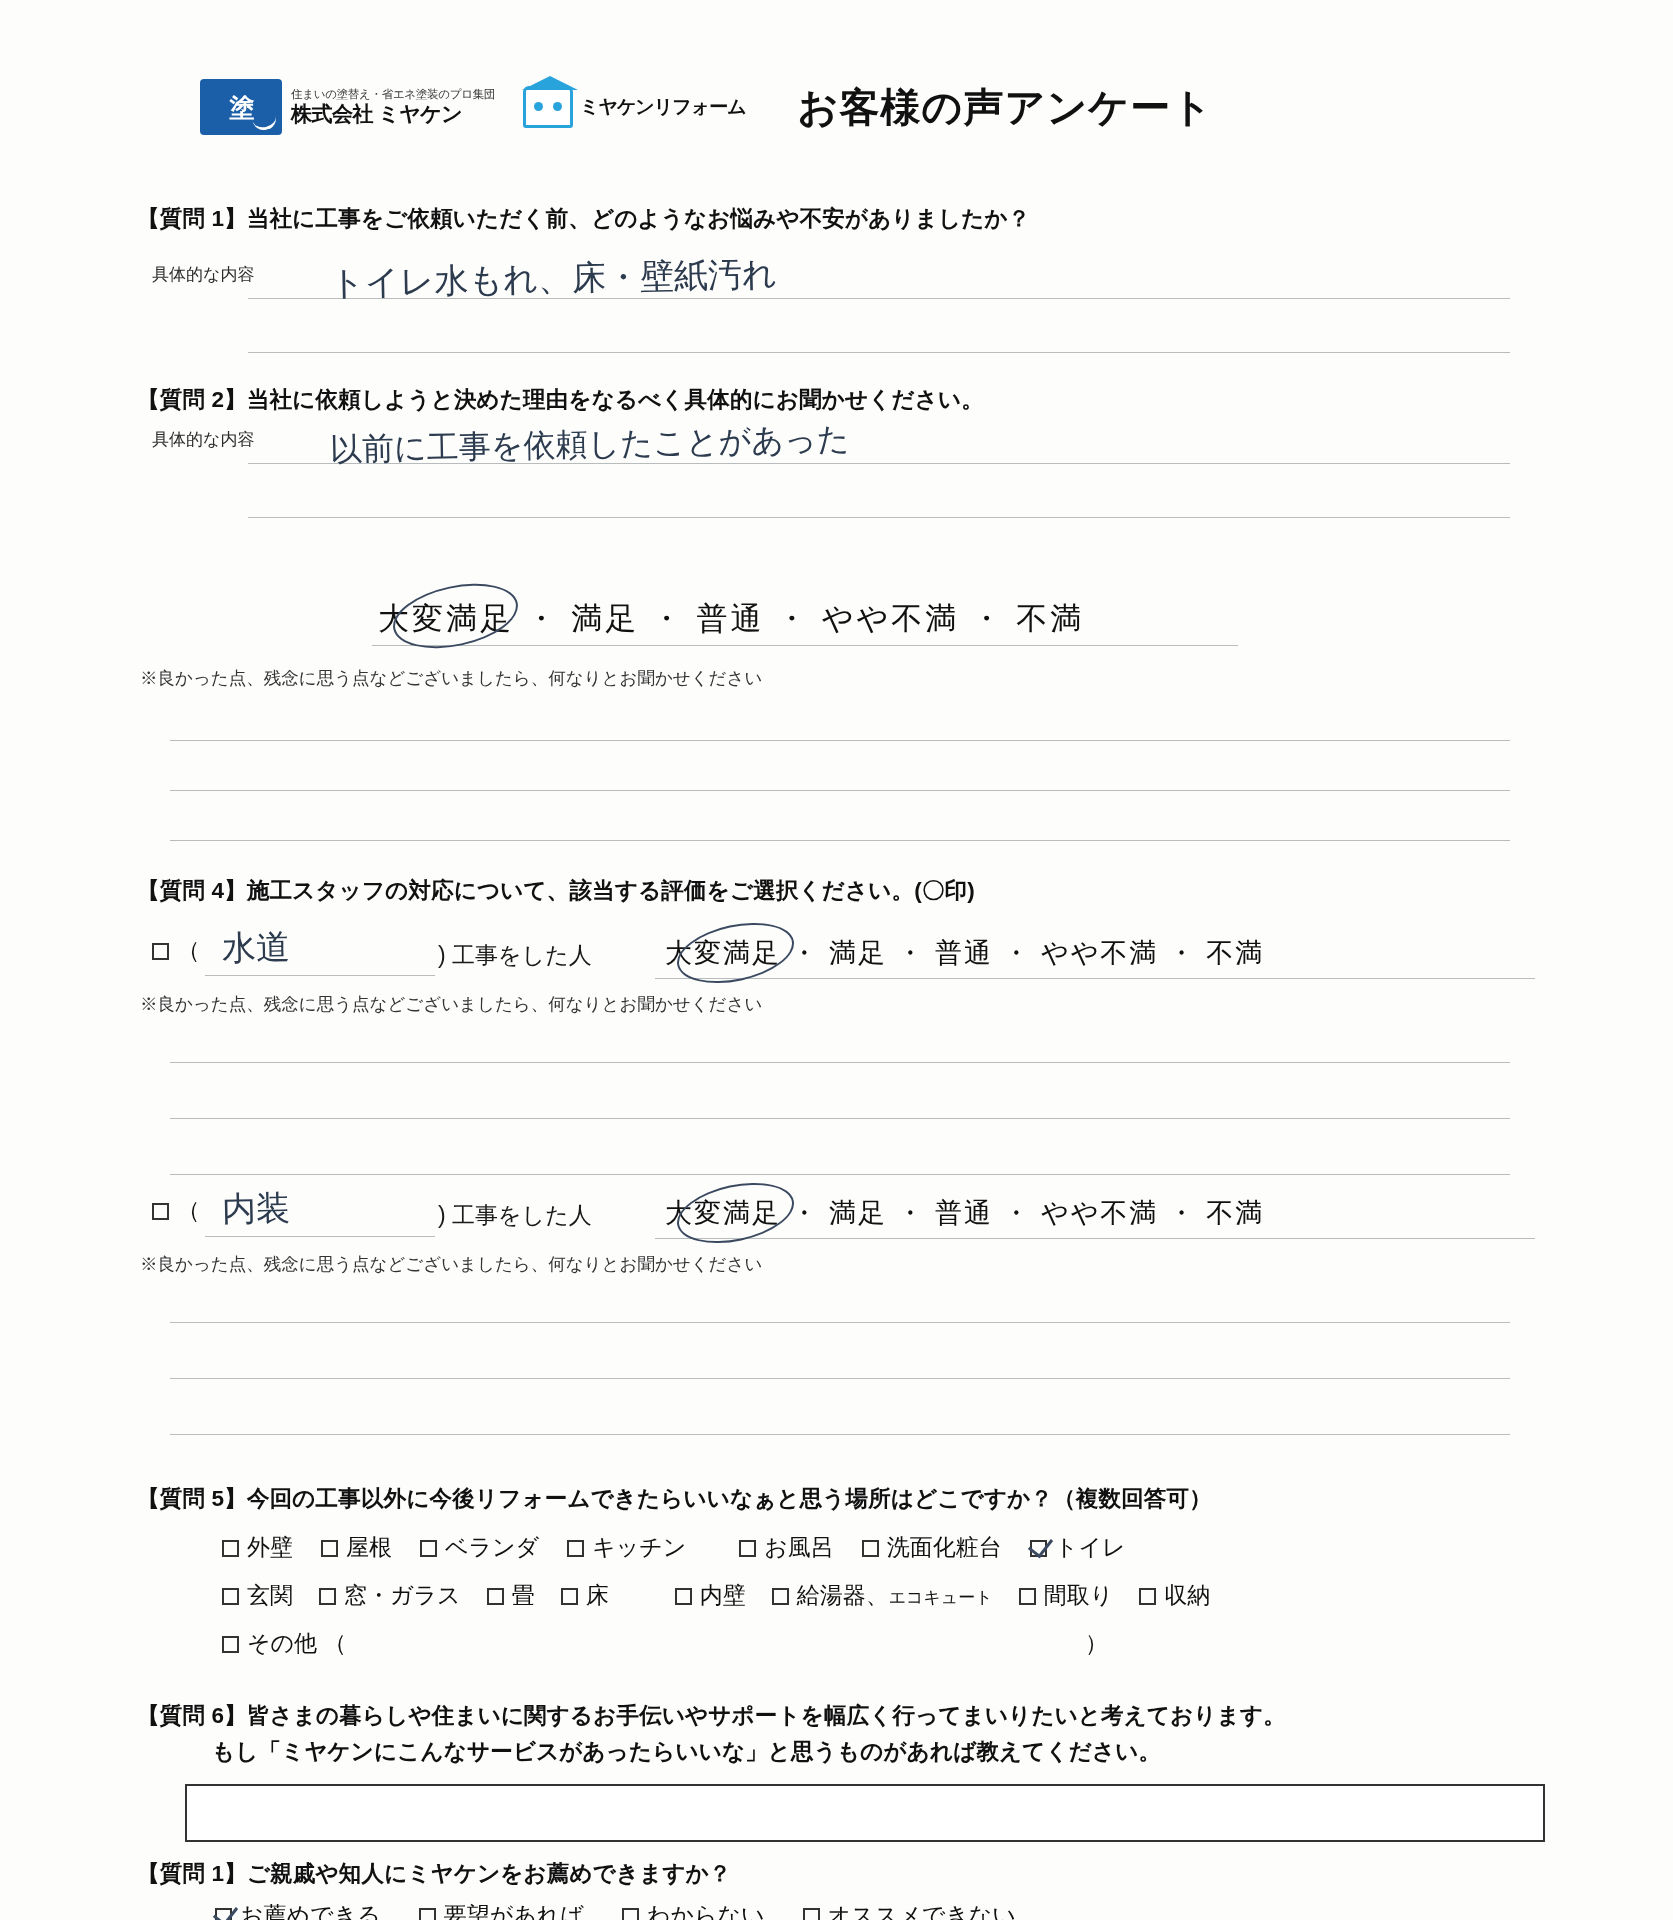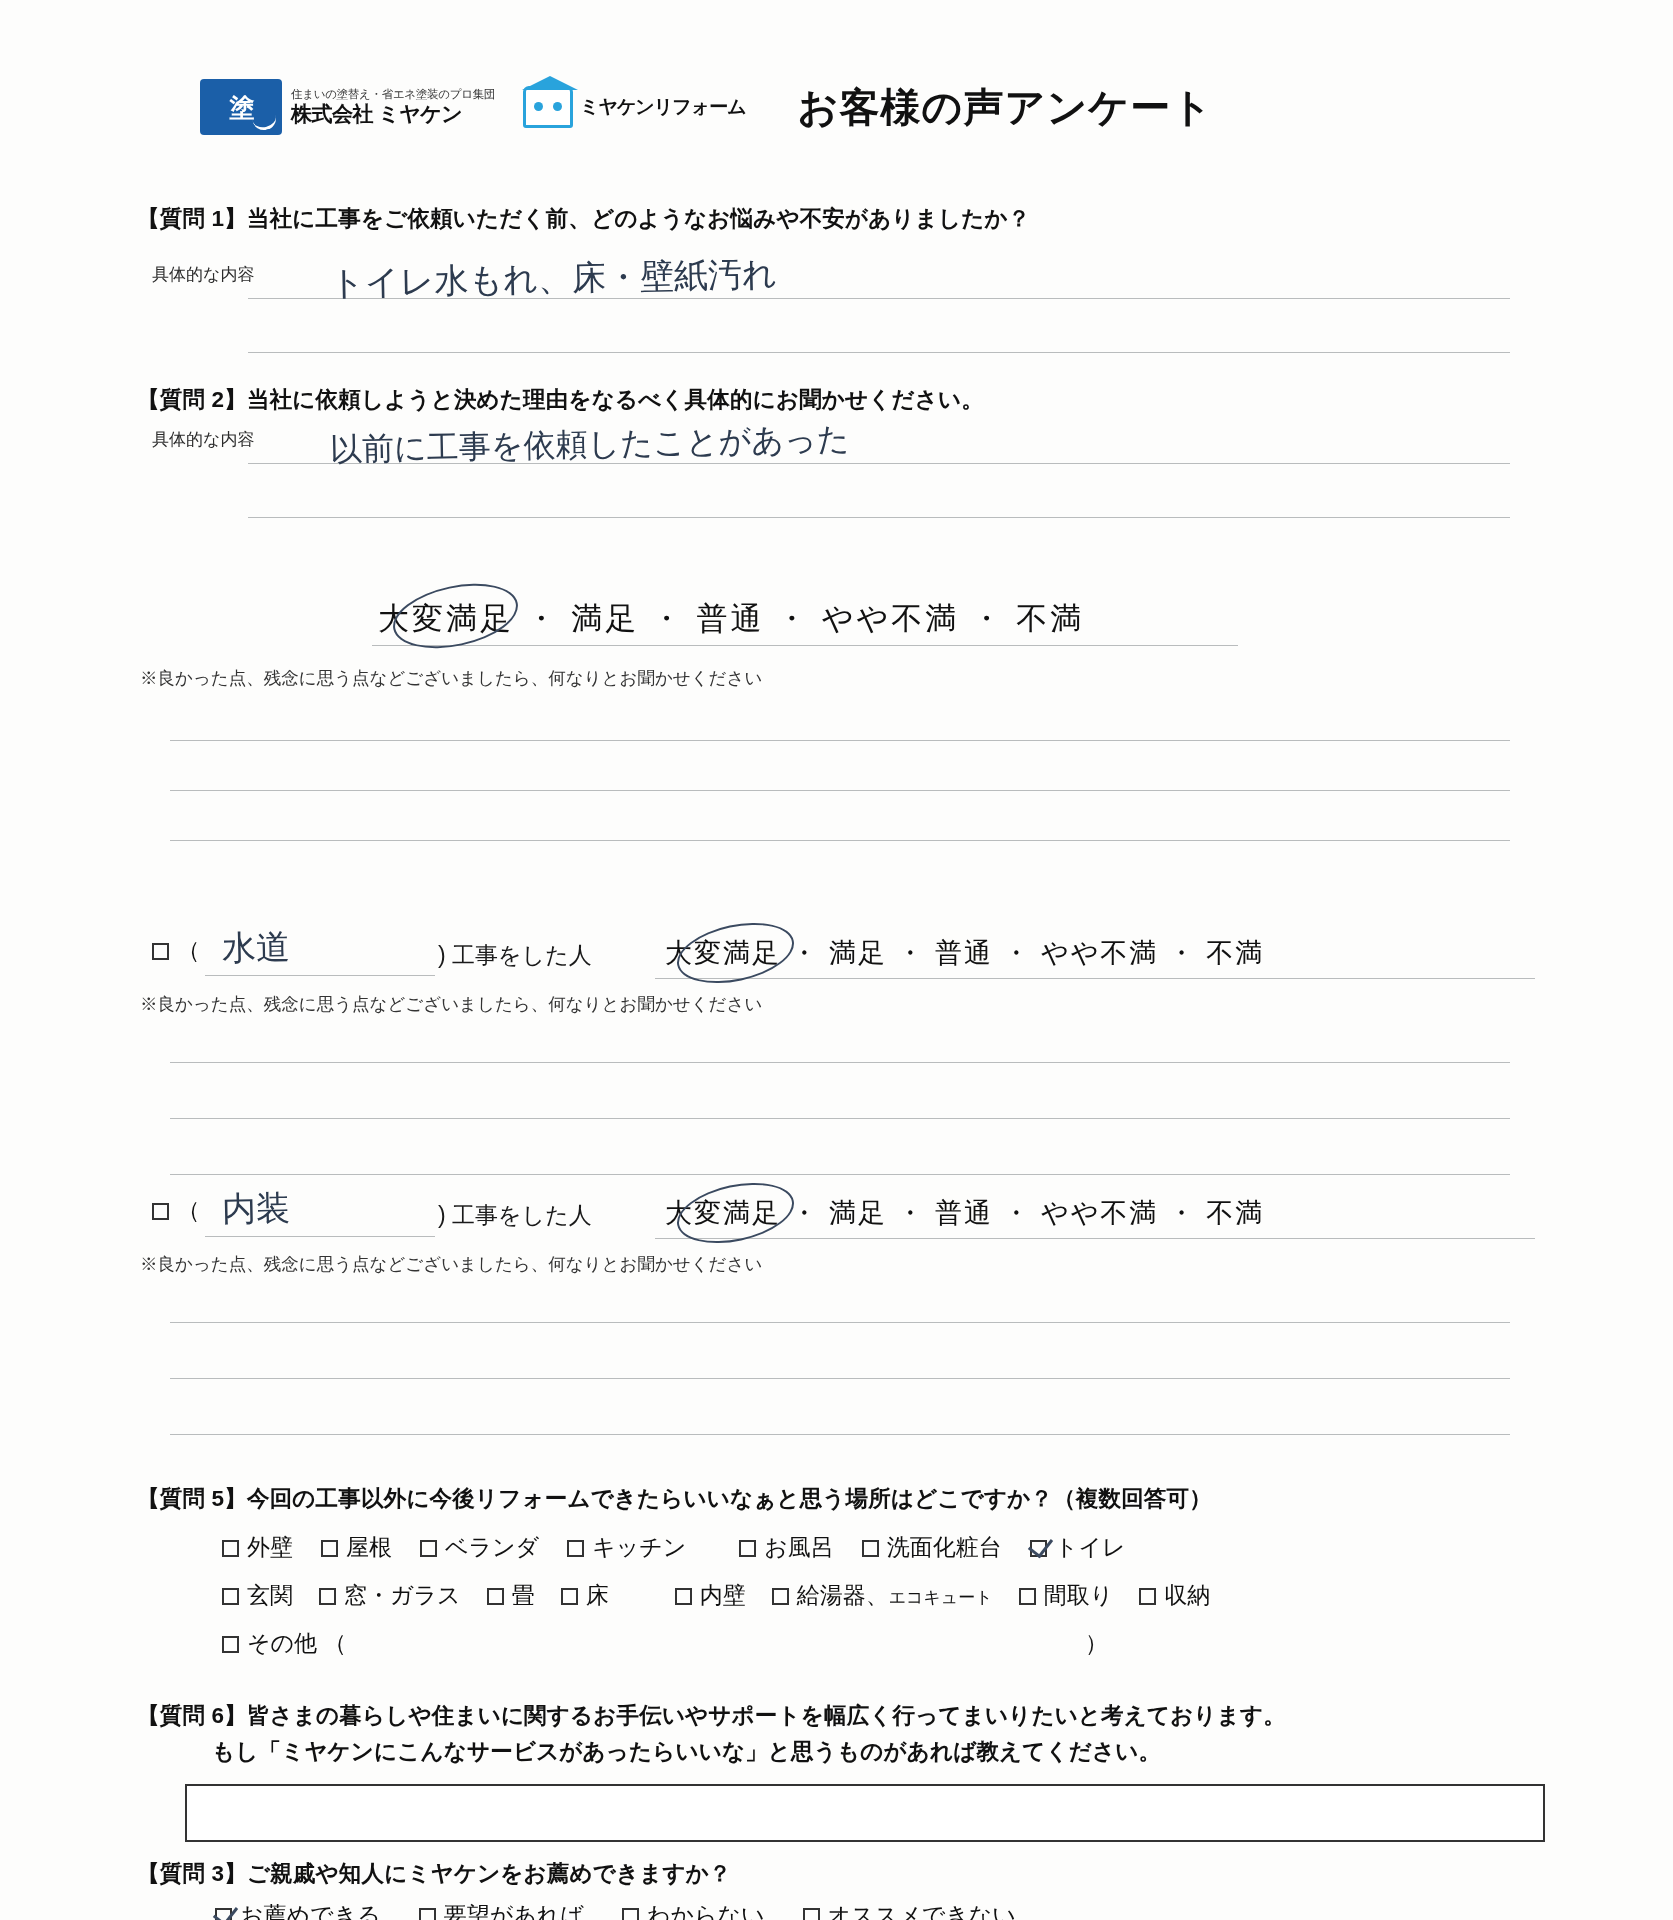--- a/index.html
+++ b/index.html
@@ -249,20 +249,21 @@
 
   <div class="rating q3" style="left:378px; top:598px;">大変満足 ・ 満足 ・ 普通 ・ やや不満 ・ 不満</div>
   <div class="rule" style="left:372px; top:645px; width:866px;"></div>
   <div class="circle-mark" style="left:392px; top:586px; width:123px; height:56px;"></div>
   <div class="note" style="left:140px; top:666px;">※良かった点、残念に思う点などございましたら、何なりとお聞かせください</div>
   <div class="rule" style="left:170px; top:740px; width:1340px;"></div>
   <div class="rule" style="left:170px; top:790px; width:1340px;"></div>
   <div class="rule" style="left:170px; top:840px; width:1340px;"></div>
   <div class="hand" style="left:200px; top:700px; font-size:30px;"></div>
 
+  <div class="q-head" style="left:137px; top:875px;">【質問 4】施工スタッフの対応について、該当する評価をご選択ください。(〇印)</div>
 
   <div style="position:absolute; left:152px; top:935px; font-size:25px;">
     <span class="cb"></span><span class="paren">（</span>
   </div>
   <div class="hand" style="left:222px; top:925px; font-size:34px;">水道</div>
   <div class="rule" style="left:205px; top:975px; width:230px;"></div>
   <div style="position:absolute; left:438px; top:940px; font-size:23px;">) 工事をした人</div>
   <div class="rating" style="left:665px; top:935px;">大変満足 ・ 満足 ・ 普通 ・ やや不満 ・ 不満</div>
   <div class="rule" style="left:655px; top:978px; width:880px;"></div>
   <div class="circle-mark" style="left:676px; top:925px; width:115px; height:52px;"></div>
@@ -317,21 +318,21 @@
   </div>
   <div style="position:absolute; left:1085px; top:1628px; font-size:23px;">）</div>
   <div class="hand" style="left:420px; top:1622px; font-size:28px;"></div>
 
   <div class="q-head" style="left:137px; top:1700px;">【質問 6】皆さまの暮らしや住まいに関するお手伝いやサポートを幅広く行ってまいりたいと考えております。</div>
   <div class="q-head" style="left:212px; top:1736px;">もし「ミヤケンにこんなサービスがあったらいいな」と思うものがあれば教えてください。</div>
   <div class="box-input" style="left:185px; top:1784px; width:1360px; height:58px;">
     <div class="hand" style="left:18px; top:8px; font-size:26px; position:relative; transform:none;"></div>
   </div>
 
-  <div class="q-head" style="left:137px; top:1858px;">【質問 3】ご親戚や知人にミヤケンをお薦めできますか？</div>
+  <div class="q-head" style="left:137px; top:1858px;">【質問 1】ご親戚や知人にミヤケンをお薦めできますか？</div>
   <div class="q5-row" id="q7-row" style="left:215px; top:1900px;">
       <span class="opt" style="margin-right: 38px;"><span class="cb checked"></span><span>お薦めできる</span></span>
       <span class="opt" style="margin-right: 38px;"><span class="cb"></span><span>要望があれば</span></span>
       <span class="opt" style="margin-right: 38px;"><span class="cb"></span><span>わからない</span></span>
       <span class="opt" style="margin-right: 38px;"><span class="cb"></span><span>オススメできない</span></span>
     </div>
 
 </div>
 
 </body></html>

